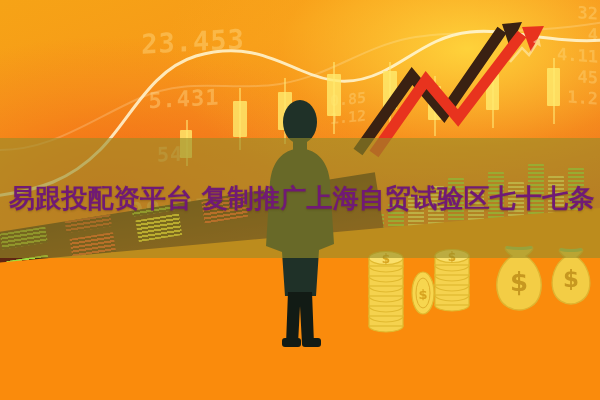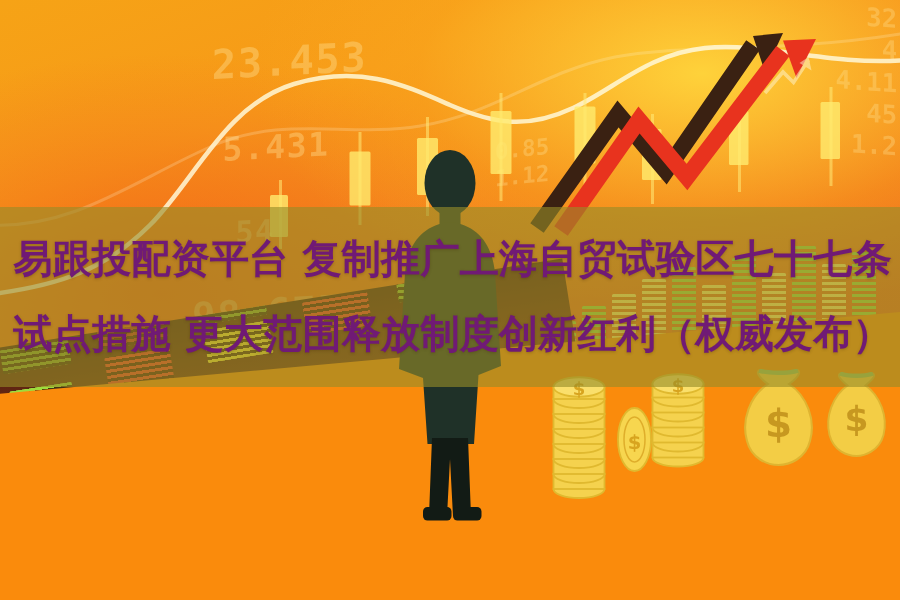--- a/index.html
+++ b/index.html
@@ -330,16 +330,15 @@
     <g fill="#121b15">
       <path d="M36,196 L34,248 L46,248 L48,210 L50,248 L62,248 L60,196 Z"></path>
       <rect x="30" y="242" width="19" height="9" rx="3"></rect>
       <rect x="50" y="242" width="19" height="9" rx="3"></rect>
     </g>
   </svg>
 
   <div id="text-band"></div>
   <div id="headline">
     <div class="hl">易跟投配资平台 复制推广上海自贸试验区七十七条</div>
-    <div class="hl">试点措施 更大范围释放制度创新红利（权威发布）</div>
   </div>
 
 </div>
 
 </body></html>

